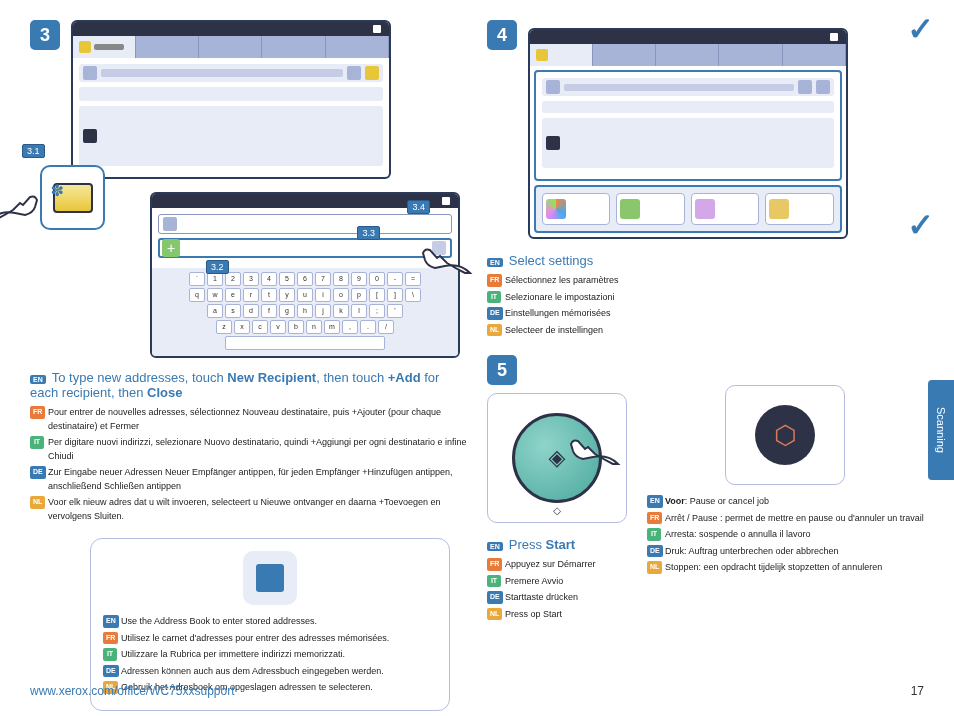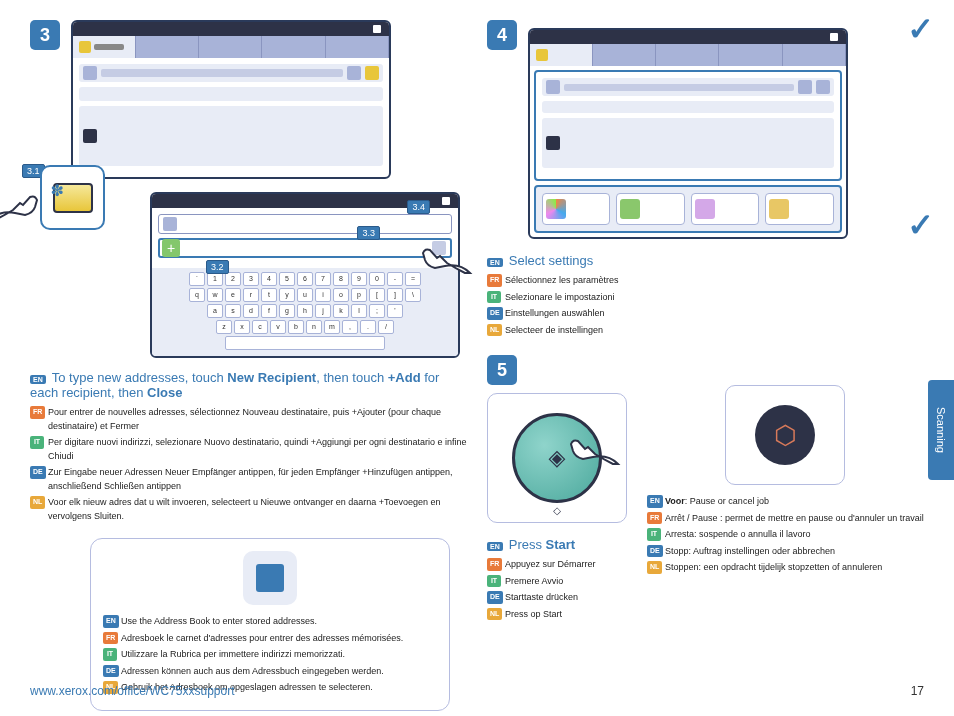--- a/index.html
+++ b/index.html
@@ -89,21 +89,21 @@
                   <span style="flex:1;height:8px;background:#c5cce4;border-radius:2px"></span>
                   <span class="ic"></span>
                   <span class="ic" style="background:#e8c63a"></span>
                 </div>
 <div class="row-bar" style="height:14px"></div>
 <div class="row-bar" style="height:60px">
                   <span class="ic" style="background:#2d3247"></span>
                 </div>
 </div>
 </div>
-<div class="callout" style="top:144px;left:-8px">3.1</div>
+<div class="callout" style="top:124px;left:-8px">3.1</div>
 <div class="popup" style="top:145px;left:10px">
               <div class="env-ic"></div>
             </div>
 <div class="hand" style="top:165px;left:-45px"><svg viewBox="0 0 60 50">
                 <path d="M5 35 Q15 25 30 28 L40 30 Q48 28 50 22 L52 15 Q50 10 45 12 L38 20 L35 18 L28 25 Q20 30 10 35 Z" fill="#fff" stroke="#2d3247" stroke-width="2"></path>
               </svg></div>
 
 <div class="panel panel-kb">
 <div class="panel-hdr"></div>
 <div class="kb-top">
@@ -195,21 +195,21 @@
 <li><span class="lang-tag tag-nl">NL</span><span>Voor elk nieuw adres dat u wilt invoeren, selecteert u Nieuwe ontvanger en daarna +Toevoegen en vervolgens Sluiten.</span></li>
 </ul>
 </div>
 
 <div class="info-box">
 <div class="book-ic-wrap">
             <div class="book-ic"></div>
           </div>
 <ul class="lang-list">
 <li><span class="lang-tag tag-en">EN</span><span>Use the Address Book to enter stored addresses.</span></li>
-<li><span class="lang-tag tag-fr">FR</span><span>Adresboek le carnet d'adresses pour entrer des adresses mémorisées.</span></li>
+<li><span class="lang-tag tag-fr">FR</span><span>Utilisez le carnet d'adresses pour entrer des adresses mémorisées.</span></li>
 <li><span class="lang-tag tag-it">IT</span><span>Utilizzare la Rubrica per immettere indirizzi memorizzati.</span></li>
 <li><span class="lang-tag tag-de">DE</span><span>Adressen können auch aus dem Adressbuch eingegeben werden.</span></li>
 <li><span class="lang-tag tag-nl">NL</span><span>Gebruik het Adresboek om opgeslagen adressen te selecteren.</span></li>
 </ul>
 </div>
 </div>
 
 <div class="col">
 <div style="position:relative">
 <span class="step-num">4</span>
@@ -254,21 +254,21 @@
 </div>
 <span class="check" style="top:-10px;right:-10px">✓</span>
 <span class="check" style="bottom:-5px;right:-10px">✓</span>
 </div>
 </div>
 
 <div class="heading"><span class="lang-tag tag-en" style="position:static;margin-right:6px">EN</span><span>Select settings</span></div>
 <ul class="lang-list">
 <li><span class="lang-tag tag-fr">FR</span><span>Sélectionnez les paramètres</span></li>
 <li><span class="lang-tag tag-it">IT</span><span>Selezionare le impostazioni</span></li>
-<li><span class="lang-tag tag-de">DE</span><span>Einstellungen auswählen</span></li>
+<li><span class="lang-tag tag-de">DE</span><span>Einstellungen mémorisées</span></li>
 <li><span class="lang-tag tag-nl">NL</span><span>Selecteer de instellingen</span></li>
 </ul>
 
 <div style="margin-top:18px">
 <span class="step-num">5</span>
 </div>
 
 <div class="col2-right">
 <div>
 <div class="step5-wrap">
@@ -290,21 +290,21 @@
 </div>
 
 <div>
 <div class="stop-box">
 <div class="stop-btn"></div>
 </div>
 <ul class="lang-list">
 <li><span class="lang-tag tag-en">EN</span><span><b>Voor</b>: Pause or cancel job</span></li>
 <li><span class="lang-tag tag-fr">FR</span><span>Arrêt / Pause : permet de mettre en pause ou d'annuler un travail</span></li>
 <li><span class="lang-tag tag-it">IT</span><span>Arresta: sospende o annulla il lavoro</span></li>
-<li><span class="lang-tag tag-de">DE</span><span>Stopp: Auftrag instellingen oder abbrechen</span></li>
+<li><span class="lang-tag tag-de">DE</span><span>Druk: Auftrag unterbrechen oder abbrechen</span></li>
 <li><span class="lang-tag tag-nl">NL</span><span>Stoppen: een opdracht tijdelijk stopzetten of annuleren</span></li>
 </ul>
 </div>
 </div>
 
 </div>
 </div>
 
 <div class="side-tab">Scanning</div>
 

